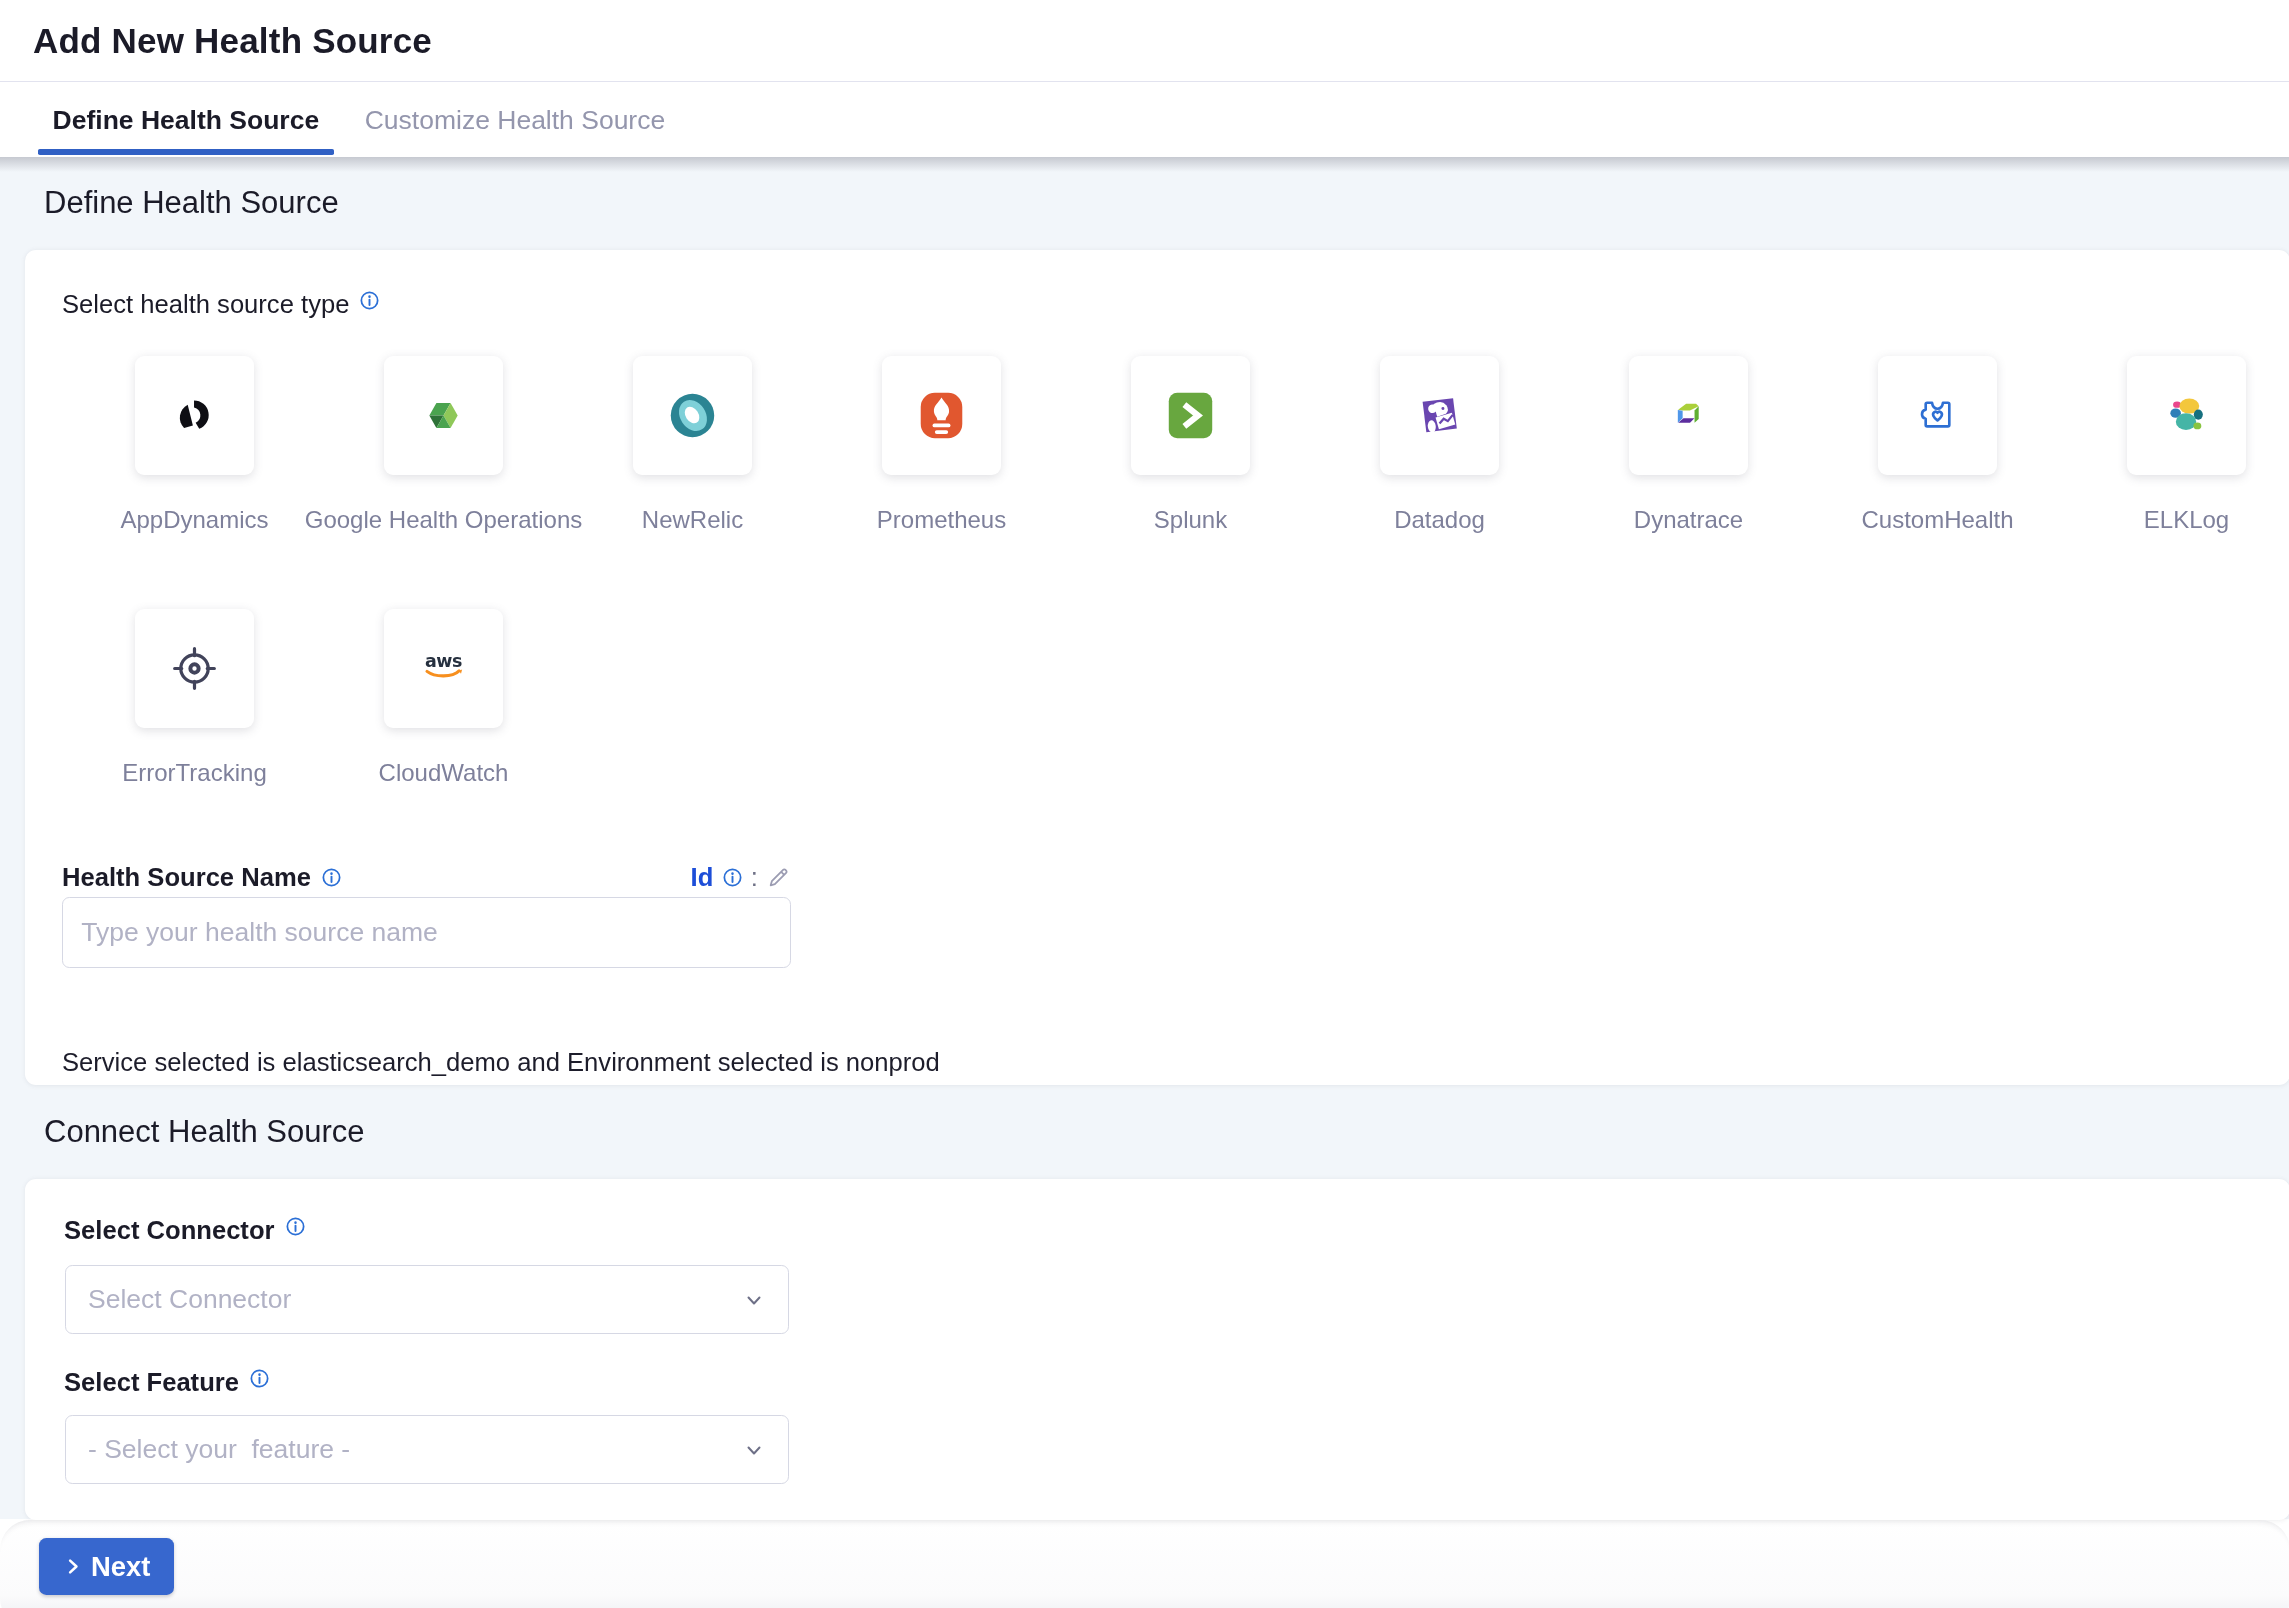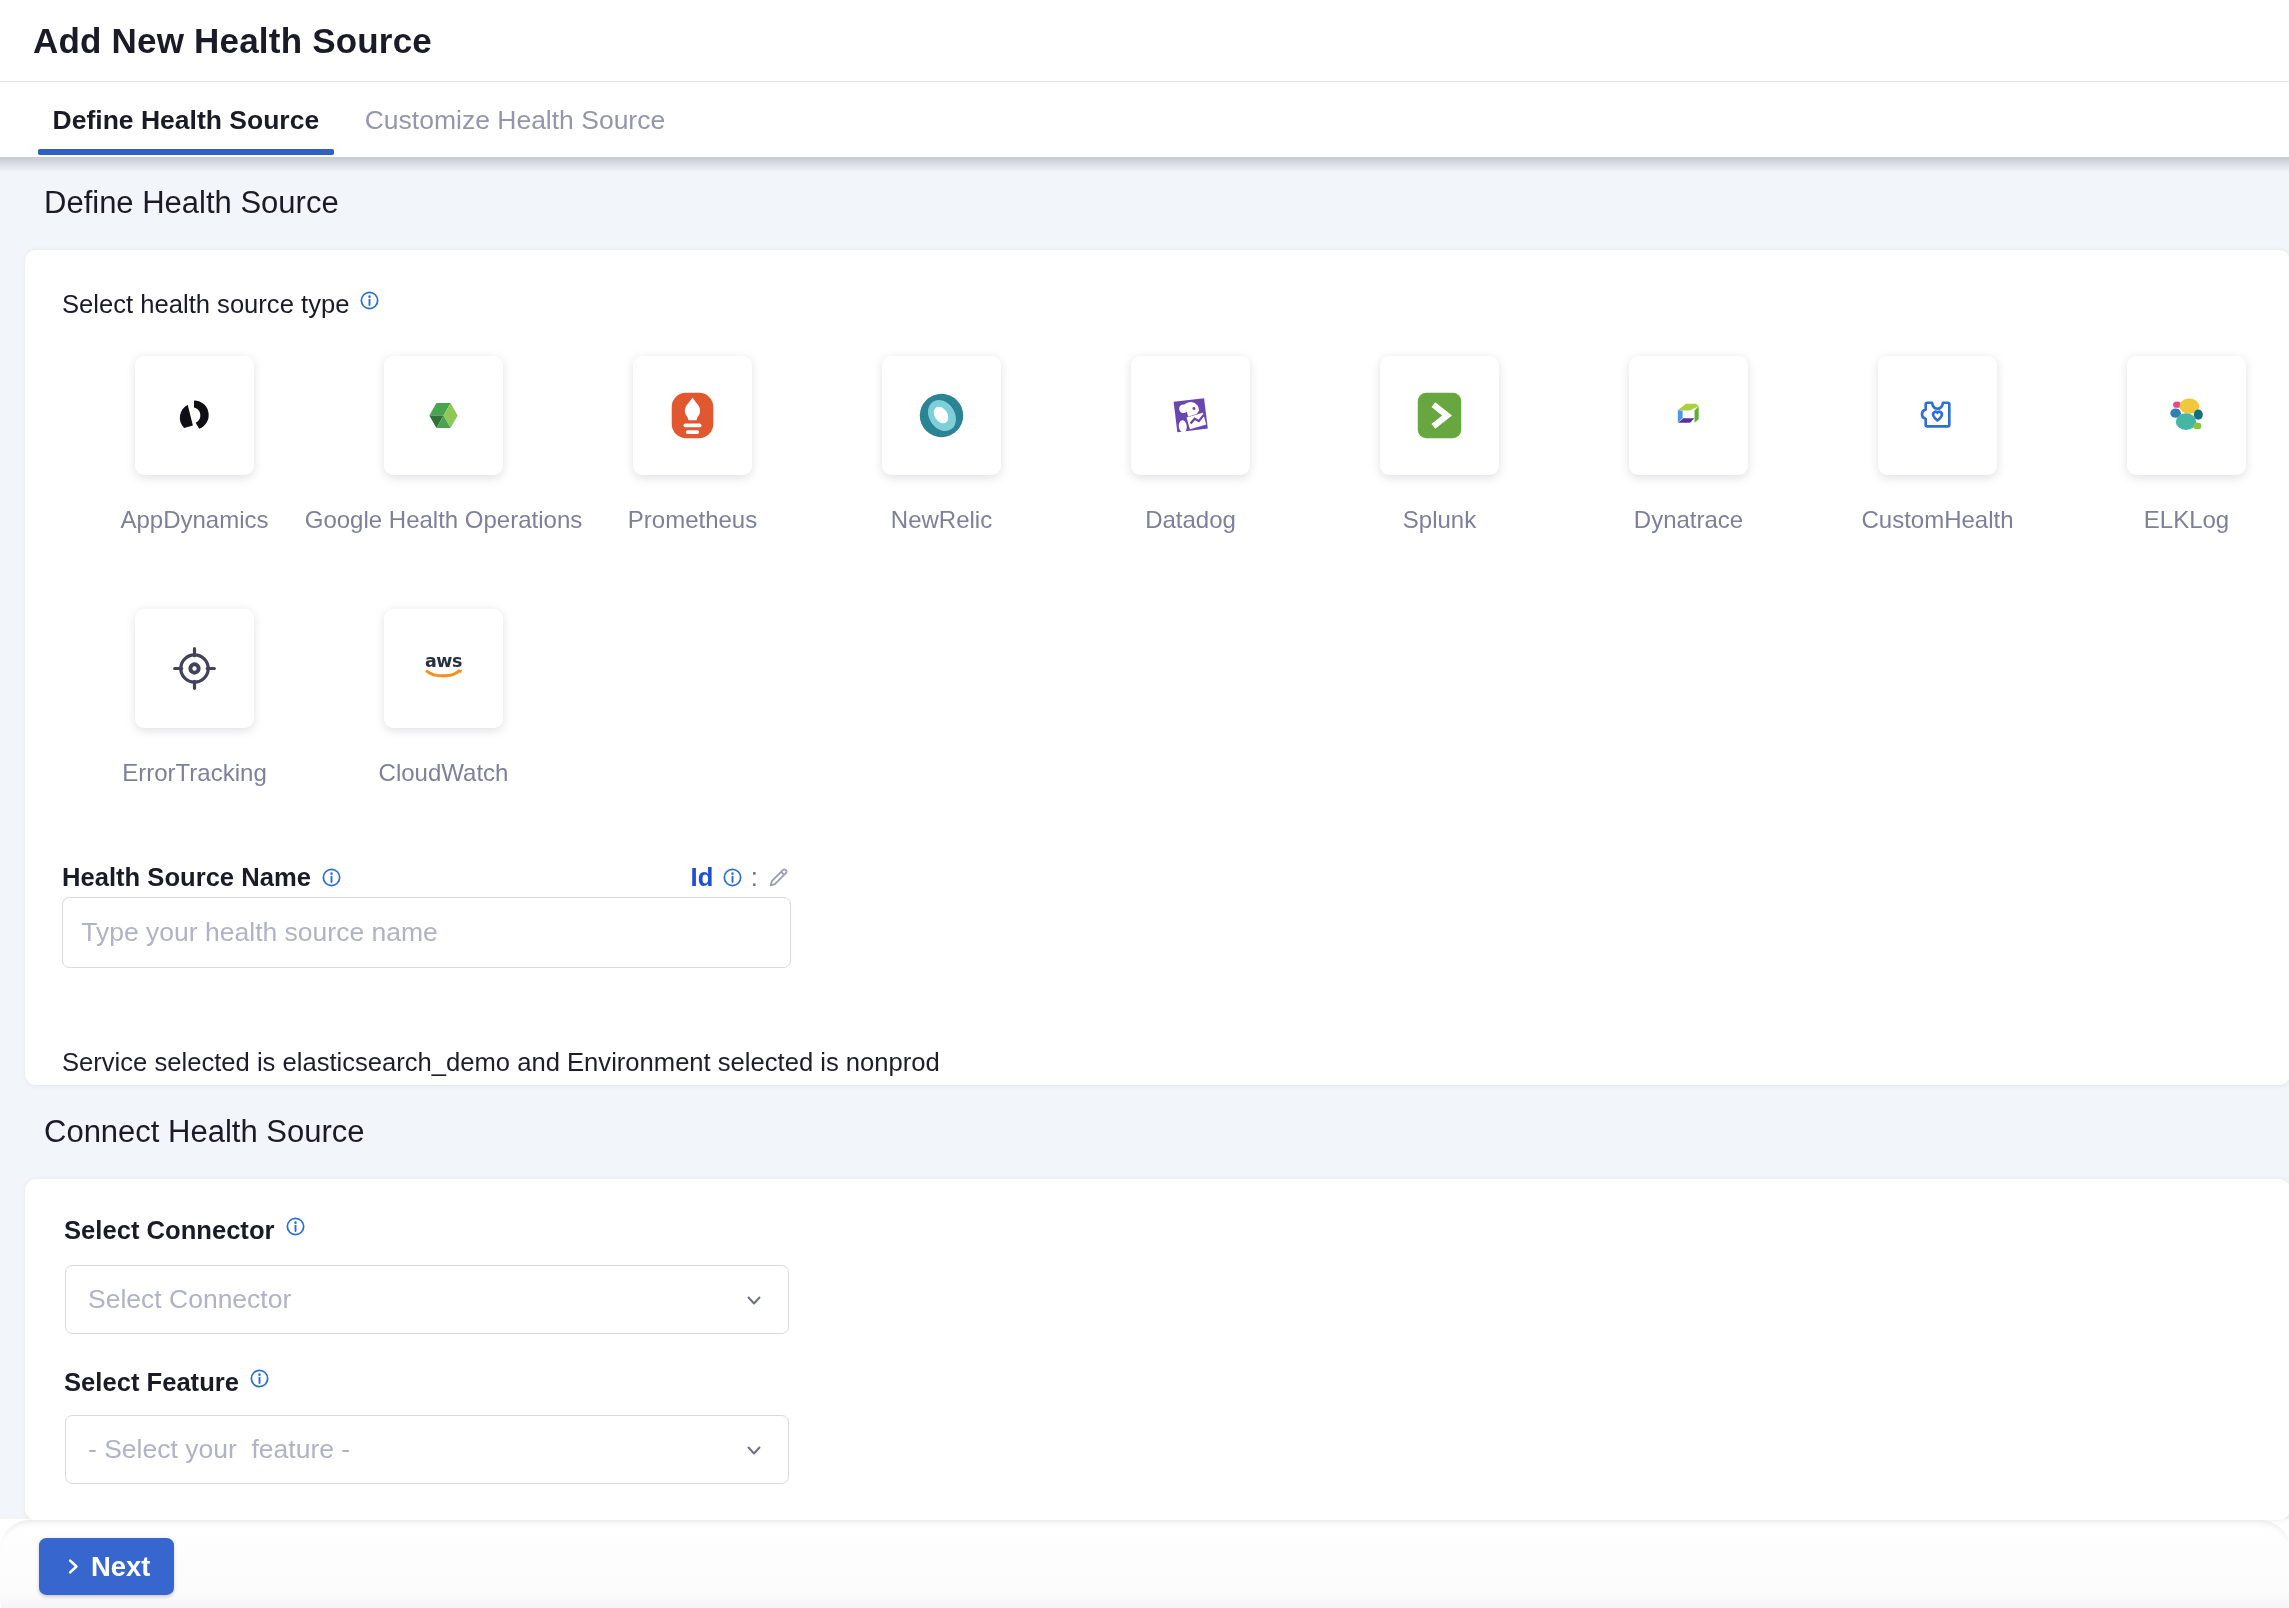--- a/index.html
+++ b/index.html
@@ -136,72 +136,72 @@
                 </svg>
               </span>
     </div>
     <div class="tile-label">Google Health Operations</div>
   </div>
 
   <div class="cell">
     <div class="tile">
       <span class="tile-icon">
                 <svg viewBox="0 0 54 54">
+                  <circle cx="27" cy="27" r="23" fill="#2b8493"></circle>
+                  <ellipse cx="27.5" cy="27" rx="13.5" ry="17.5" transform="rotate(-33 27.5 27)" fill="#7ed0d8"></ellipse>
+                  <ellipse cx="26.5" cy="26.5" rx="6.8" ry="9.5" transform="rotate(-33 26.5 26.5)" fill="#fff"></ellipse>
+                </svg>
+              </span>
+    </div>
+    <div class="tile-label">NewRelic</div>
+  </div>
+
+  <div class="cell">
+    <div class="tile">
+      <span class="tile-icon">
+                <svg viewBox="0 0 54 54">
                   <rect x="5" y="3" width="44" height="48" rx="15" fill="#e1572f"></rect>
                   <path d="M27 8c-3.5 6-8.6 8.6-8 15 .4 4 3.6 5.5 3.6 9h8.8c0-3.5 3.2-5 3.6-9 .6-6.4-4.5-9-8-15z" fill="#fff"></path>
                   <rect x="17.5" y="35.5" width="19" height="4" rx="2" fill="#fff"></rect>
                   <rect x="20" y="42.5" width="14" height="4" rx="2" fill="#fff"></rect>
                 </svg>
               </span>
     </div>
     <div class="tile-label">Prometheus</div>
   </div>
 
   <div class="cell">
     <div class="tile">
       <span class="tile-icon">
                 <svg viewBox="0 0 54 54">
-                  <circle cx="27" cy="27" r="23" fill="#2b8493"></circle>
-                  <ellipse cx="27.5" cy="27" rx="13.5" ry="17.5" transform="rotate(-33 27.5 27)" fill="#7ed0d8"></ellipse>
-                  <ellipse cx="26.5" cy="26.5" rx="6.8" ry="9.5" transform="rotate(-33 26.5 26.5)" fill="#fff"></ellipse>
-                </svg>
-              </span>
-    </div>
-    <div class="tile-label">NewRelic</div>
+                  <rect x="4" y="3" width="46" height="48" rx="9" fill="#68a73f"></rect>
+                  <path d="M20.5 15.5 35 27 20.5 38.5" fill="none" stroke="#fff" stroke-width="6.5"></path>
+                </svg>
+              </span>
+    </div>
+    <div class="tile-label">Splunk</div>
   </div>
 
   <div class="cell">
     <div class="tile">
       <span class="tile-icon">
                 <svg viewBox="0 0 54 54">
                   <g transform="rotate(-7 27 27)">
                     <rect x="11" y="10.5" width="32.5" height="32.5" fill="#6a46b0"></rect>
                     <circle cx="20.5" cy="19" r="4.6" fill="#fff"></circle>
                     <path d="M22 14.5q9-4.5 13.5 2.5 3 5-1.5 9l-9.5 2z" fill="#fff"></path>
                     <rect x="23.5" y="27" width="18" height="13" fill="#fff" transform="rotate(-9 32.5 33.5)"></rect>
                     <path d="M26 35.5l5-4.5 4 3 6-6" fill="none" stroke="#6a46b0" stroke-width="2.4"></path>
                     <ellipse cx="17.5" cy="37.5" rx="4.2" ry="6.5" fill="#fff"></ellipse>
                     <circle cx="31.5" cy="20" r="1.6" fill="#6a46b0"></circle>
                   </g>
                 </svg>
               </span>
     </div>
     <div class="tile-label">Datadog</div>
-  </div>
-
-  <div class="cell">
-    <div class="tile">
-      <span class="tile-icon">
-                <svg viewBox="0 0 54 54">
-                  <rect x="4" y="3" width="46" height="48" rx="9" fill="#68a73f"></rect>
-                  <path d="M20.5 15.5 35 27 20.5 38.5" fill="none" stroke="#fff" stroke-width="6.5"></path>
-                </svg>
-              </span>
-    </div>
-    <div class="tile-label">Splunk</div>
   </div>
 
   <div class="cell">
     <div class="tile">
       <span class="tile-icon">
                 <svg viewBox="0 0 54 54">
                   <polygon points="16,21 24.5,14.5 35,14.5 37.8,17.3 28.5,21.8 20.5,21.8" fill="#abd03a"></polygon>
                   <polygon points="33.4,21.8 37.8,17.3 37.8,30.6 33.4,34.8" fill="#5faf31"></polygon>
                   <polygon points="16,34.7 21.7,29.8 33.3,29.8 28.6,34.7" fill="#5c2d9e"></polygon>
                   <polygon points="15.7,21.2 20.8,22 20.8,29.9 15.7,34.6" fill="#4f97ea"></polygon>

